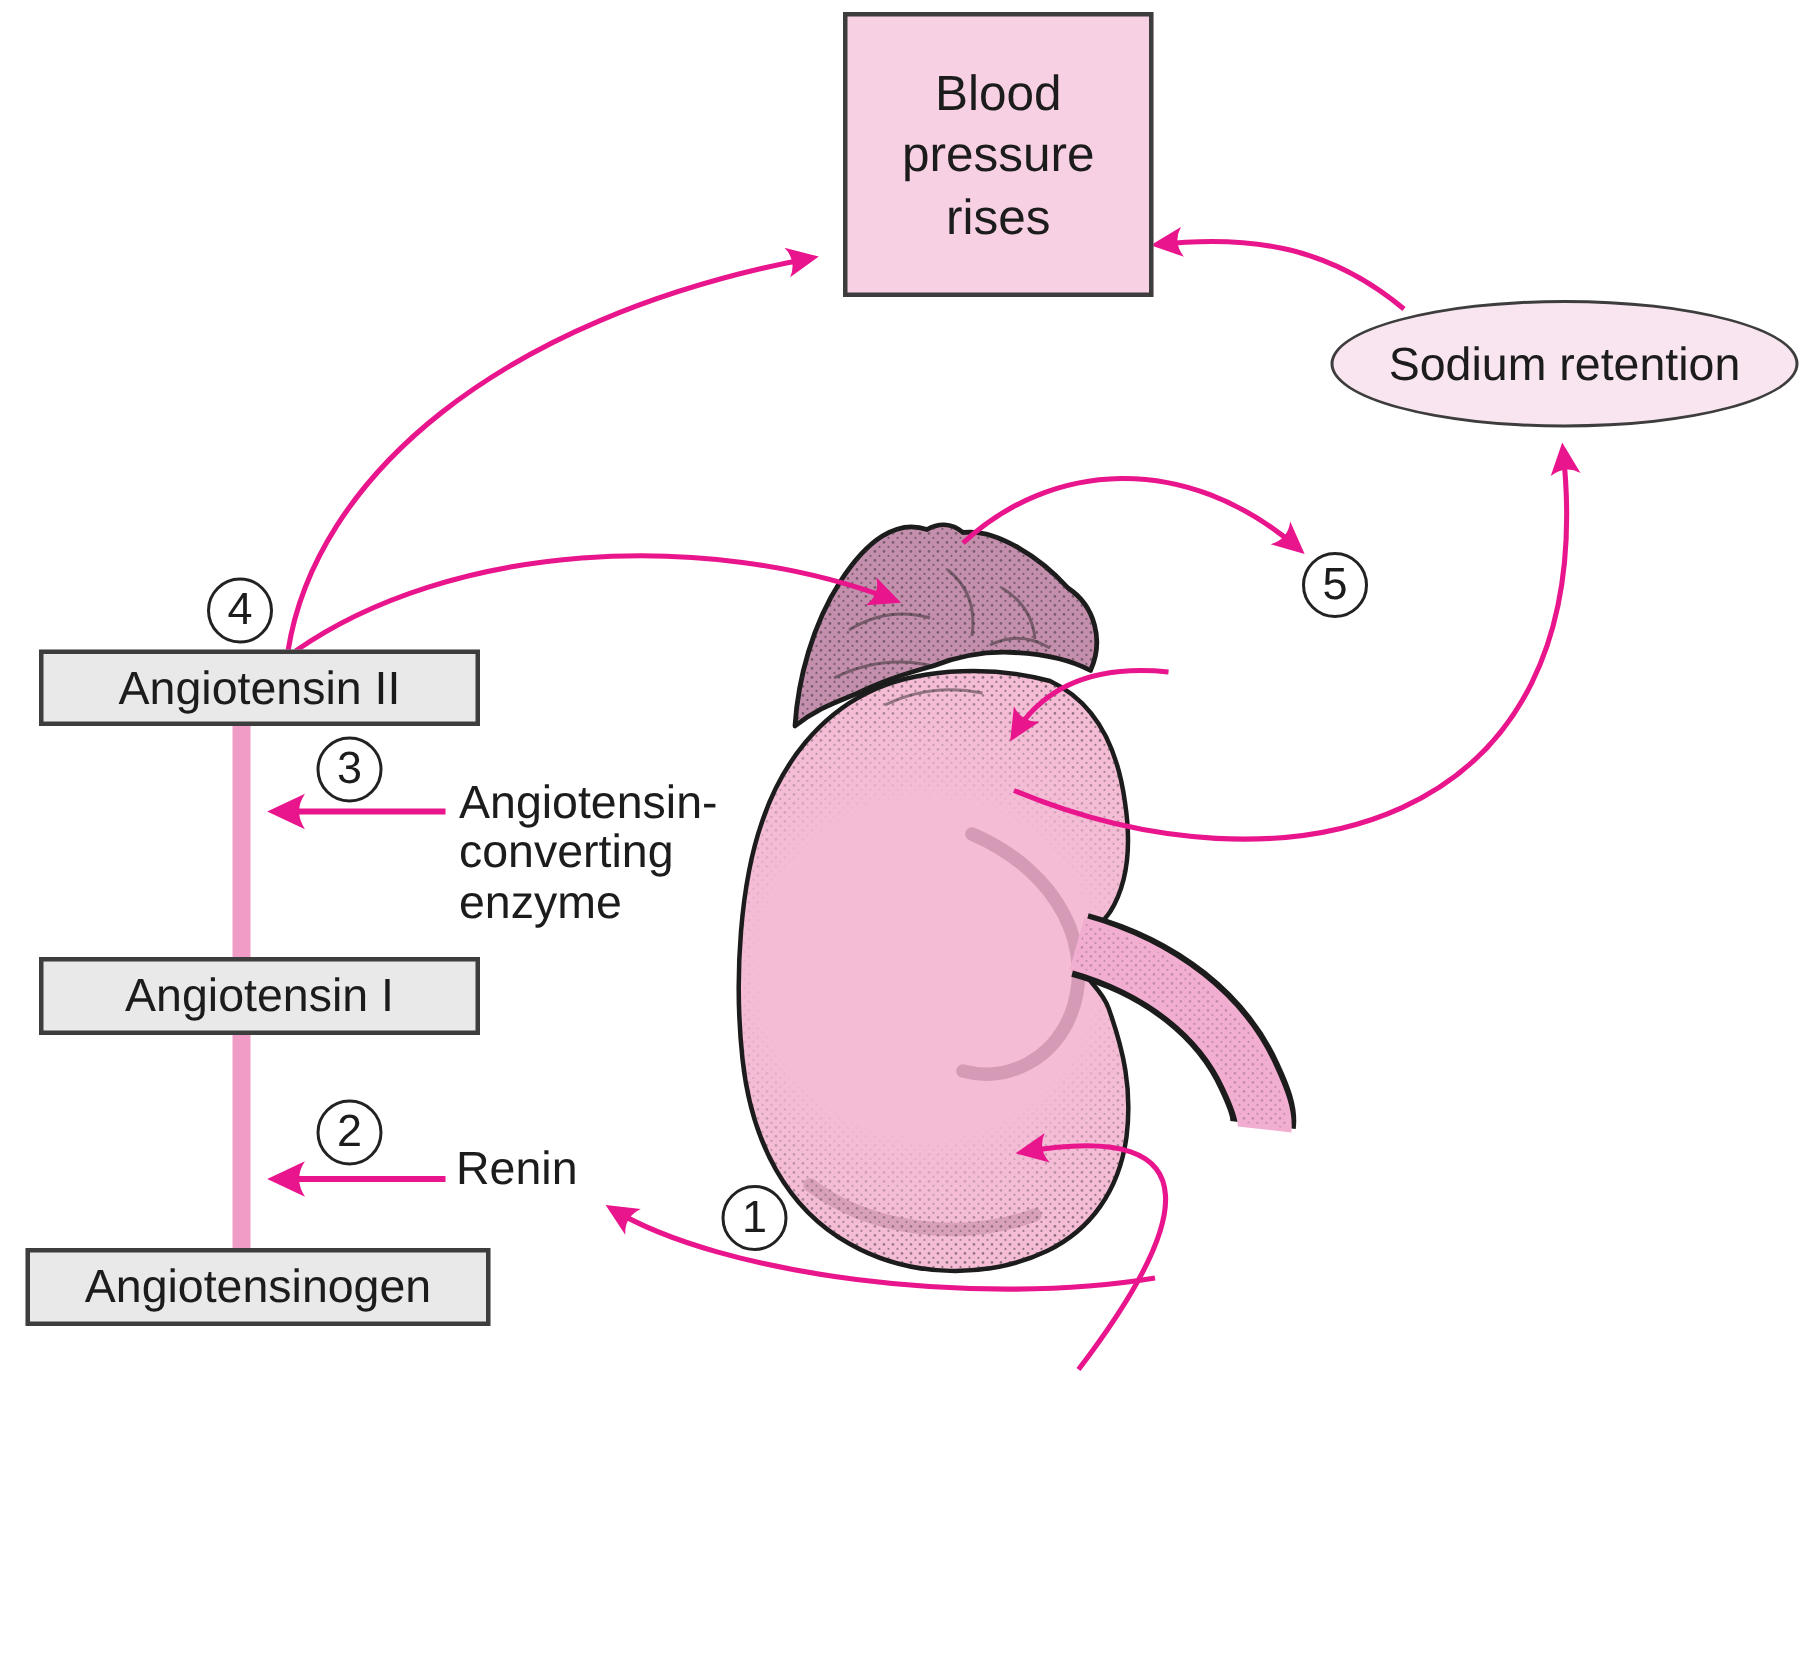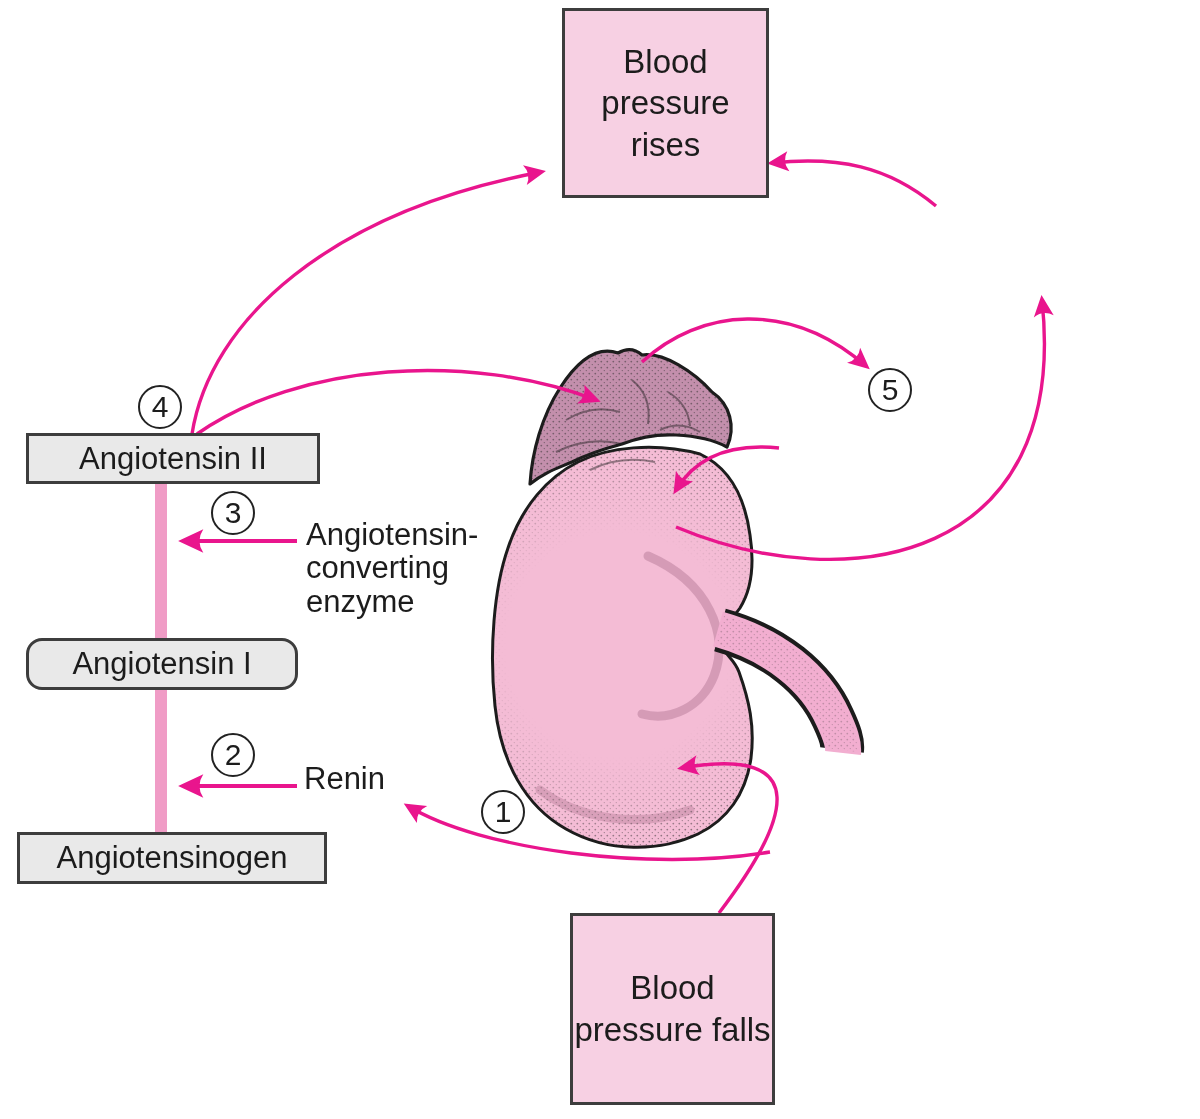--- a/index.html
+++ b/index.html
@@ -22,21 +22,21 @@
   }
   .node.pinknode{background:var(--pink-fill,#f7d0e3); font-size:33px; line-height:1.26;}
   .node.graynode{background:var(--gray-fill,#e9e9e9);}
   .node.oval{
     background:var(--ellipse-fill,#f9e5f0); border-radius:50%;
     border-width:2.5px; font-size:31px;
   }
   .n-bp-rises{left:550px; top:8px;  width:207px; height:190px;}
   .n-sodium  {left:875px; top:200px; width:312px; height:85px;}
   .n-ang2    {left:14px;  top:433px; width:294px; height:51px;}
-  .n-ang1    {left:14px;  top:638px; width:272px; height:52px;border-radius:16px;}
+  .n-ang1    {left:14px;  top:638px; width:294px; height:52px;}
   .n-angiogen{left:5px;   top:832px; width:310px; height:52px;}
   .n-aldo    {left:780px; top:417px; width:228px; height:50px;}
   .n-bp-falls{left:558px; top:913px; width:205px; height:192px;}
   .freelabel{position:absolute; z-index:2; font-size:31px; line-height:1.08; color:var(--ink,#1c1c1c);}
   .lbl-ace  {left:306px; top:518px; width:200px;}
   .lbl-renin{left:304px; top:762px;}
   .step{
     position:absolute; z-index:3; width:44px; height:44px; box-sizing:border-box;
     border:2.5px solid #222; border-radius:50%; background:#fff;
     display:flex; align-items:center; justify-content:center;
@@ -151,37 +151,37 @@
       <path d="M 676 527 C 850 600, 1070 560, 1042 300" marker-end="url(#ah)"></path>
       <path d="M 936 206 C 888 166, 838 156, 772 163" marker-end="url(#ah)"></path>
       <path d="M 719 913 C 790 820, 815 745, 682 768" marker-end="url(#ah)"></path>
     </g>
   </svg>
 
   <div class="node pinknode n-bp-rises">
     <span>Blood pressure rises</span>
   </div>
 
+  <div class="node oval n-sodium">
+    <span>Sodium retention</span>
+  </div>
 
   <div class="node graynode n-ang2">
     <span>Angiotensin II</span>
   </div>
 
   <div class="node graynode n-ang1">
     <span>Angiotensin I</span>
   </div>
 
   <div class="node graynode n-angiogen">
     <span>Angiotensinogen</span>
   </div>
 
 
-  <div class="node pinknode n-bp-falls">
-    <span>Blood pressure falls</span>
-  </div>
 
   <div class="freelabel lbl-ace">Angiotensin-converting enzyme</div>
   <div class="freelabel lbl-renin">Renin</div>
 
   <div class="step step-1">
       <span>1</span>
     </div>
   <div class="step step-2">
       <span>2</span>
     </div>

